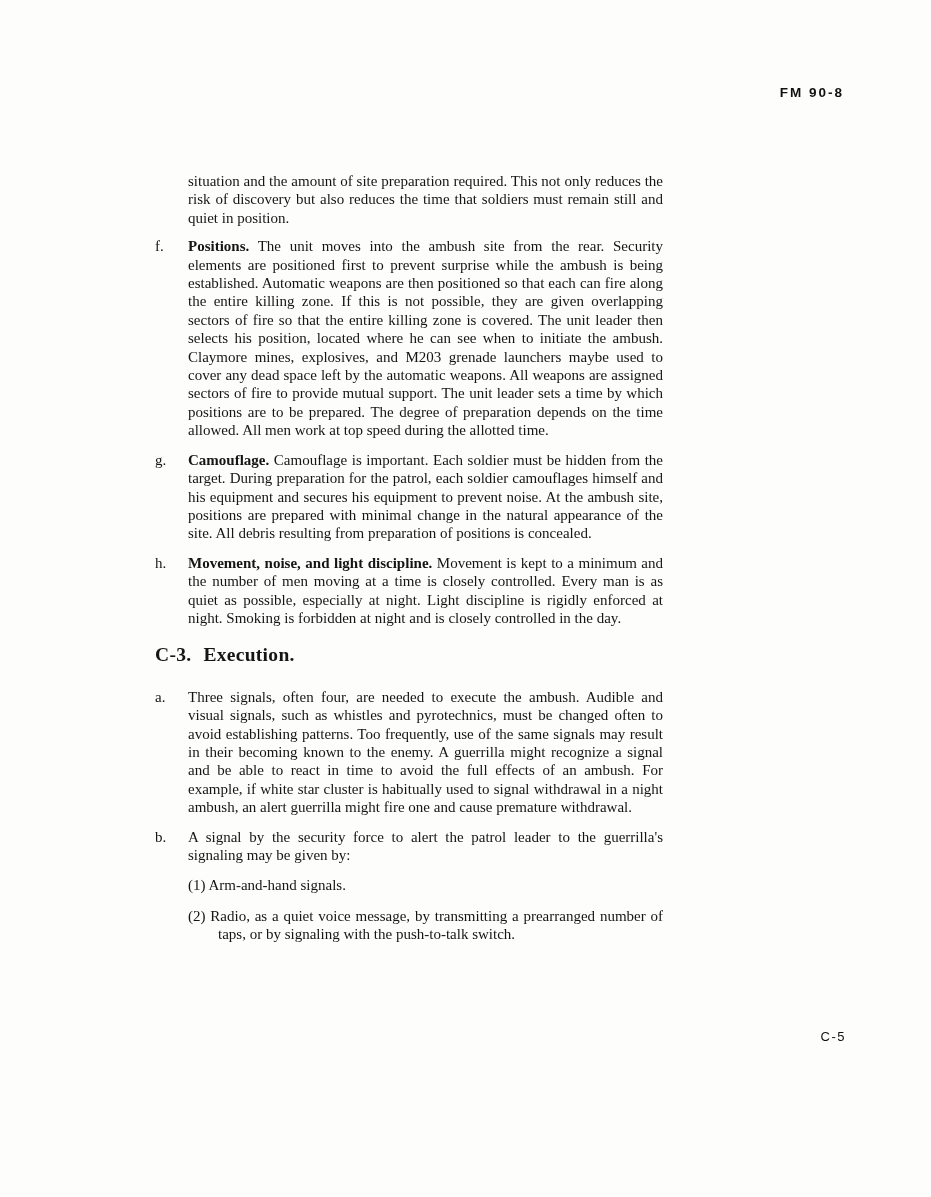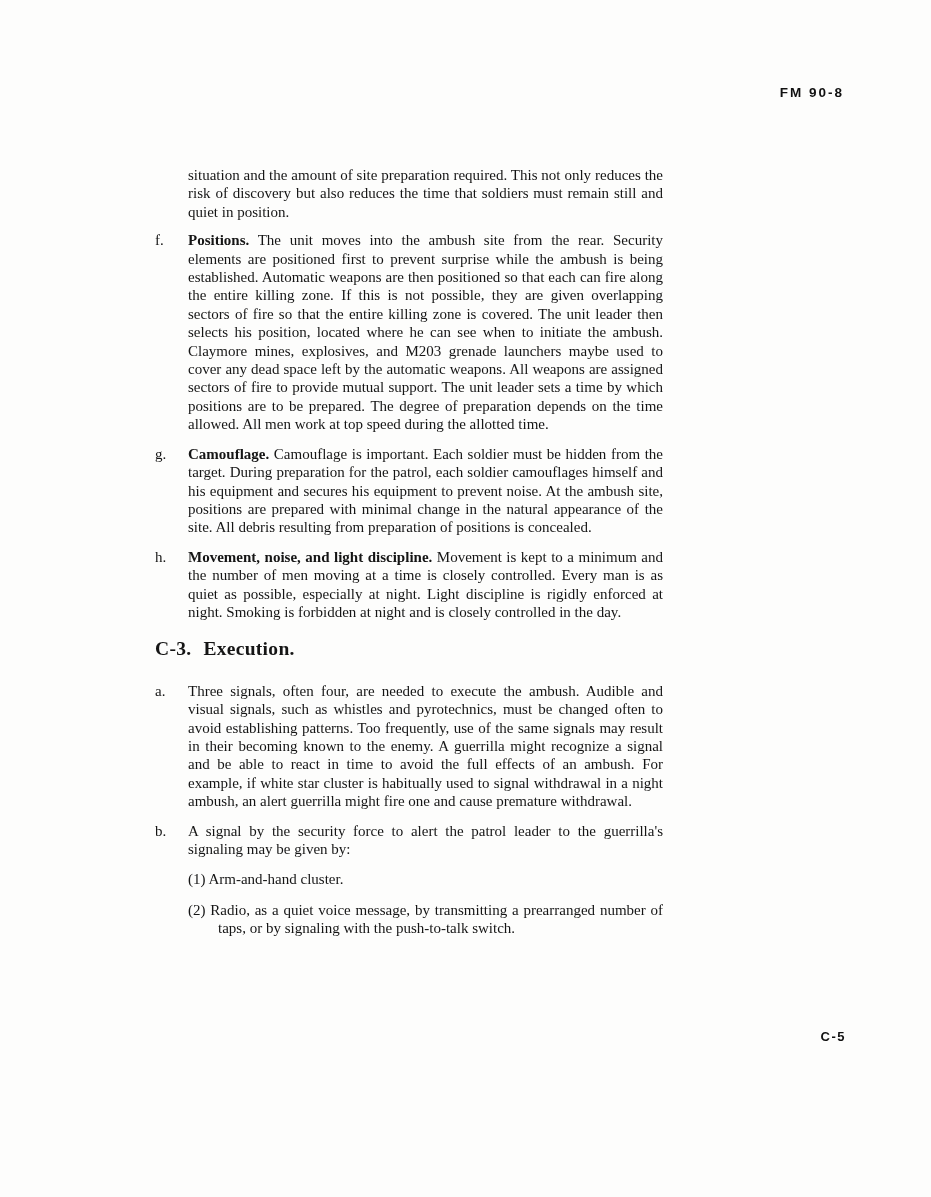--- a/index.html
+++ b/index.html
@@ -20,29 +20,29 @@
     font-weight: bold;
     font-size: 13.5px;
     letter-spacing: 2px;
     color: #111;
   }
   .page-footer {
     position: absolute;
     top: 1029px;
     right: 85px;
     font-family: "Liberation Sans", sans-serif;
-    font-weight: bold;
+    font-weight: normal;
     font-size: 13px;
     letter-spacing: 1.5px;
     color: #111;
   }
   .content {
     position: absolute;
     left: 155px;
-    top: 166px;
+    top: 172px;
     width: 508px;
     font-size: 15px;
     line-height: 18.4px;
   }
   p { margin: 0; }
   .intro {
     margin-left: 33px;
     text-align: justify;
     margin-bottom: 10px;
   }
@@ -101,20 +101,20 @@
 
   <div class="item">
     <span class="item-label">a.</span>
     <p class="item-body">Three signals, often four, are needed to execute the ambush. Audible and visual signals, such as whistles and pyrotechnics, must be changed often to avoid establishing patterns. Too frequently, use of the same signals may result in their becoming known to the enemy. A guerrilla might recognize a signal and be able to react in time to avoid the full effects of an ambush. For example, if white star cluster is habitually used to signal withdrawal in a night ambush, an alert guerrilla might fire one and cause premature withdrawal.</p>
   </div>
 
   <div class="item">
     <span class="item-label">b.</span>
     <div class="item-body">
       <p>A signal by the security force to alert the patrol leader to the guerrilla's signaling may be given by:</p>
-      <p class="subitem"><span class="sublabel">(1)</span> <span>Arm-and-hand cluster.</span></p>
+      <p class="subitem"><span class="sublabel">(1)</span> <span>Arm-and-hand signals.</span></p>
       <p class="subitem"><span class="sublabel">(2)</span> <span>Radio, as a quiet voice message, by transmitting a prearranged number of taps, or by signaling with the push-to-talk switch.</span></p>
     </div>
   </div>
 
 </div>
 
 <div class="page-footer">C-5</div>
 
 </body></html>

